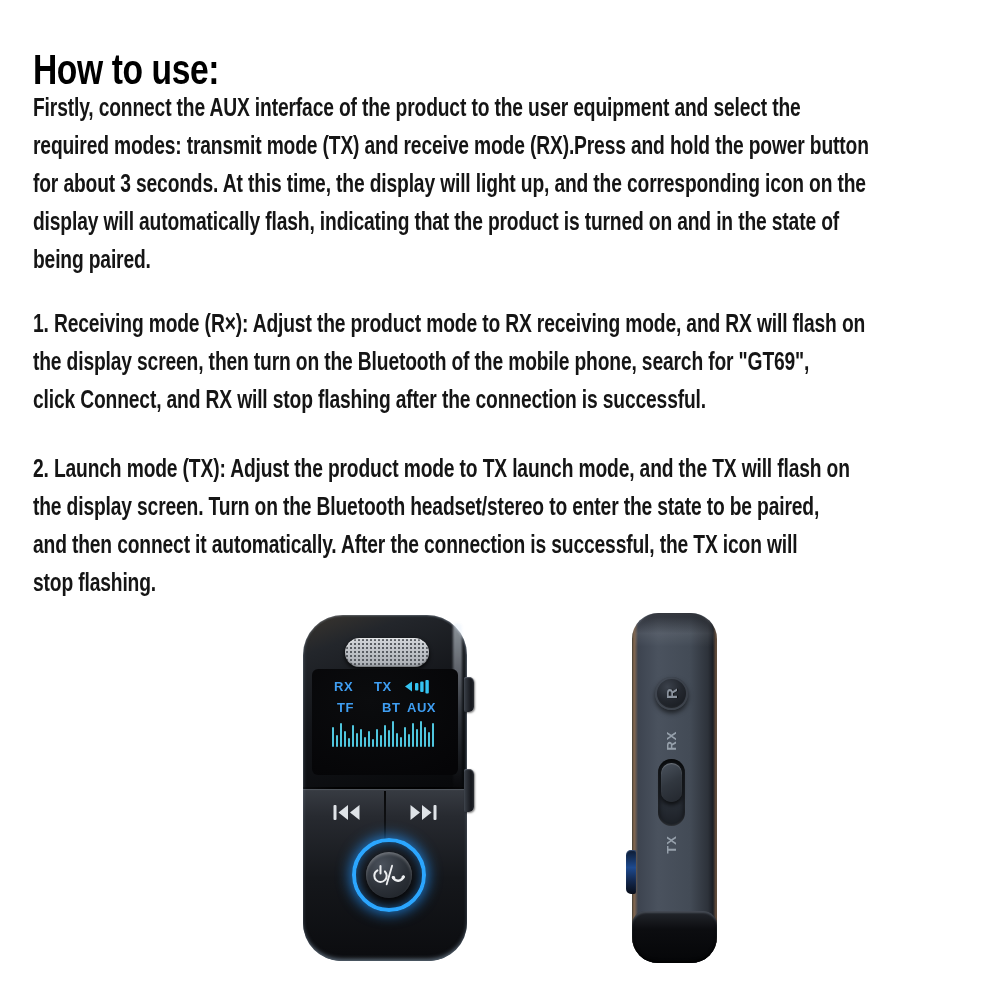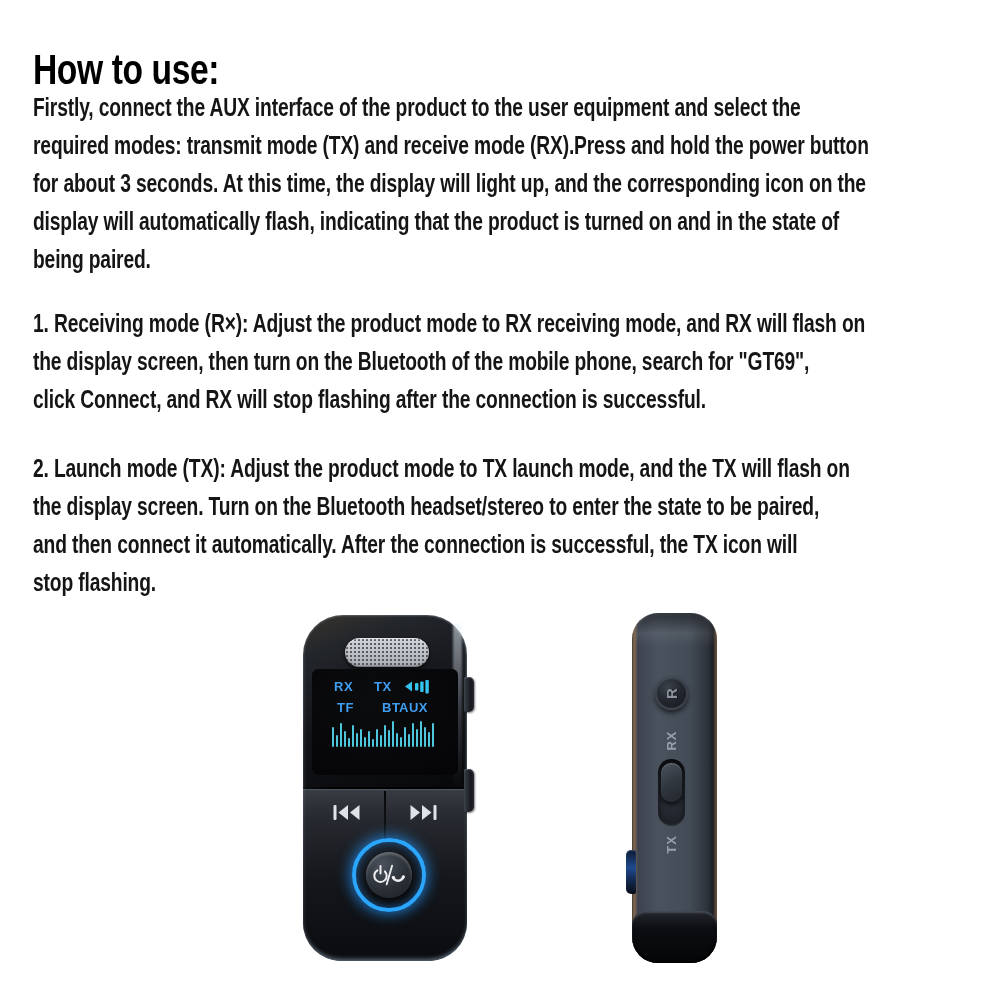--- a/index.html
+++ b/index.html
@@ -118,21 +118,21 @@
       <span class="disp-label r1" style="left:22px">RX</span>
       <span class="disp-label r1" style="left:62px">TX</span>
       <svg class="vol-icon" width="26" height="15" viewBox="0 0 26 15">
         <polygon points="0,7.5 7,2.5 7,12.5" fill="#35c4f2"></polygon>
         <rect x="10" y="4" width="3.4" height="7.5" rx="1" fill="#35c4f2"></rect>
         <rect x="15.2" y="2.5" width="3.4" height="10.5" rx="1" fill="#35c4f2"></rect>
         <rect x="20.4" y="1" width="3.4" height="13.5" rx="1" fill="#35c4f2"></rect>
       </svg>
       <span class="disp-label r2" style="left:25px">TF</span>
       <span class="disp-label r2" style="left:70px">BT</span>
-      <span class="disp-label r2" style="left:87px">AUX</span>
+      <span class="disp-label r2" style="left:95px">AUX</span>
       <div class="spectrum">
           <div class="sbar" style="height: 20px;"></div>
           <div class="sbar" style="height: 12px;"></div>
           <div class="sbar" style="height: 24px;"></div>
           <div class="sbar" style="height: 16px;"></div>
           <div class="sbar" style="height: 9px;"></div>
           <div class="sbar" style="height: 22px;"></div>
           <div class="sbar" style="height: 14px;"></div>
           <div class="sbar" style="height: 18px;"></div>
           <div class="sbar" style="height: 10px;"></div>

